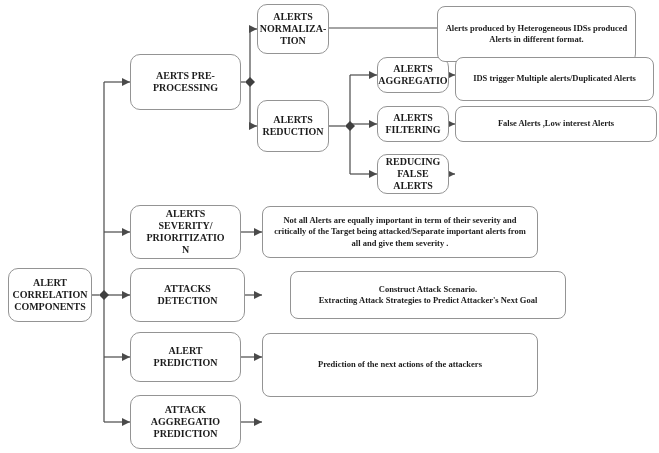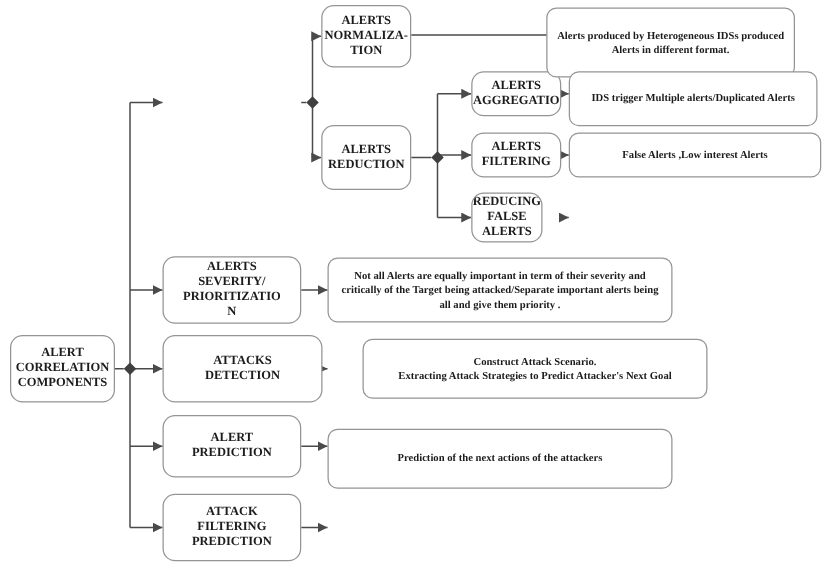--- a/index.html
+++ b/index.html
@@ -69,46 +69,48 @@
       <polygon points="99,295 104,290 109,295 104,300"></polygon>
       <polygon points="245,82 250,77 255,82 250,87"></polygon>
       <polygon points="345,126 350,121 355,126 350,131"></polygon>
     </g>
   </svg>
 
   <div class="node" style="left:8px; top:268px; width:84px; height:54px;">ALERT
 CORRELATION
 COMPONENTS</div>
 
+  <div class="node" style="left:130px; top:54px; width:111px; height:56px;">AERTS PRE-
+PROCESSING</div>
   <div class="node" style="left:130px; top:205px; width:111px; height:54px;">ALERTS
 SEVERITY/
 PRIORITIZATIO
 N</div>
-  <div class="node" style="left:130px; top:268px; width:128px; height:54px;">ATTACKS
+  <div class="node" style="left:130px; top:268px; width:115px; height:54px;">ATTACKS
 DETECTION</div>
   <div class="node" style="left:130px; top:332px; width:111px; height:50px;">ALERT
 PREDICTION</div>
   <div class="node" style="left:130px; top:395px; width:111px; height:54px;">ATTACK
-FILTERING
+AGGREGATIO
 PREDICTION</div>
 
   <div class="node" style="left:257px; top:4px; width:72px; height:50px;">ALERTS
 NORMALIZA-
 TION</div>
   <div class="node" style="left:257px; top:100px; width:72px; height:52px;">ALERTS
 REDUCTION</div>
 
   <div class="node" style="left:377px; top:57px; width:72px; height:36px;">ALERTS
 AGGREGATIO</div>
   <div class="node" style="left:377px; top:106px; width:72px; height:36px;">ALERTS
 FILTERING</div>
-  <div class="node" style="left:377px; top:154px; width:57px; height:40px;">REDUCING
+  <div class="node" style="left:377px; top:154px; width:72px; height:40px;">REDUCING
 FALSE ALERTS</div>
 
   <div class="desc" style="left:437px; top:6px; width:199px; height:56px;">Alerts produced by Heterogeneous IDSs produced Alerts in different format.</div>
   <div class="desc" style="left:455px; top:57px; width:199px; height:44px;">IDS trigger Multiple alerts/Duplicated Alerts</div>
   <div class="desc" style="left:455px; top:106px; width:202px; height:36px;">False Alerts ,Low interest Alerts</div>
-  <div class="desc" style="left:262px; top:206px; width:276px; height:52px;">Not all Alerts are equally important in term of their severity and critically of the Target being attacked/Separate important alerts being all and give them priority .</div>
+  <div class="desc" style="left:262px; top:206px; width:276px; height:52px;">Not all Alerts are equally important in term of their severity and critically of the Target being attacked/Separate important alerts from all and give them severity .</div>
   <div class="desc" style="left:262px; top:271px; width:276px; height:48px;margin-left:28px;">Construct Attack Scenario.
 Extracting Attack Strategies to Predict Attacker's Next Goal</div>
-  <div class="desc" style="left:262px; top:343px; width:276px; height:48px;">Prediction of the next actions of the attackers</div>
+  <div class="desc" style="left:262px; top:333px; width:276px; height:64px;">Prediction of the next actions of the attackers</div>
 
 </div>
 
 </body></html>

